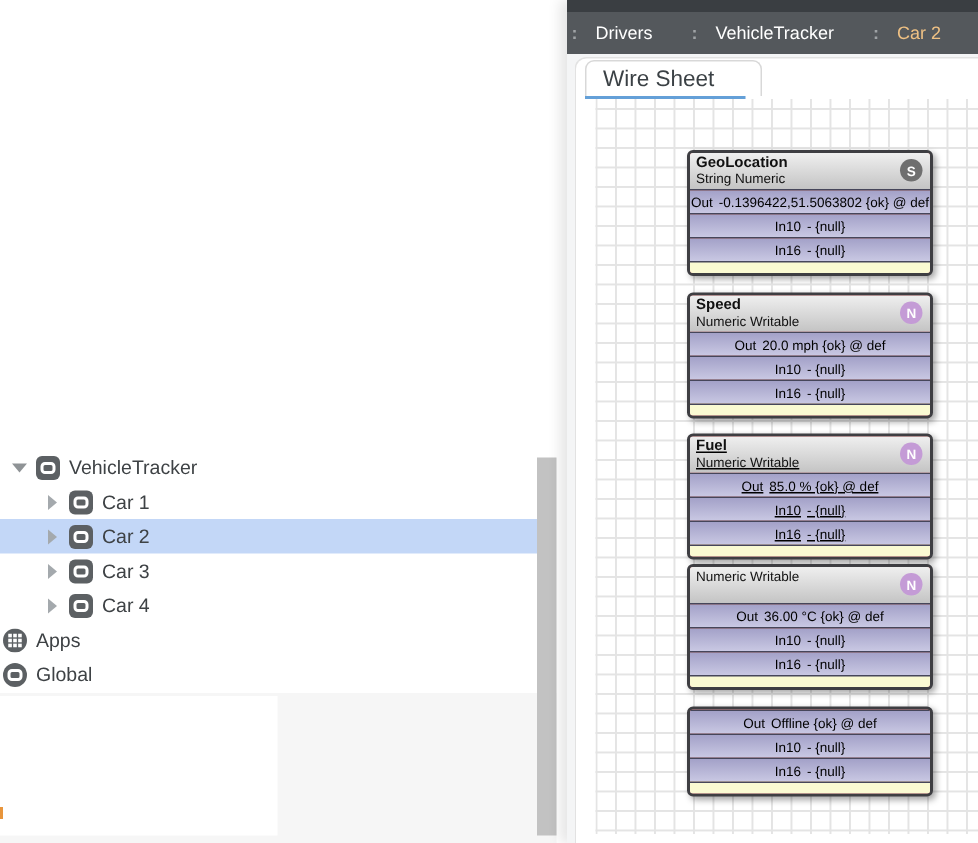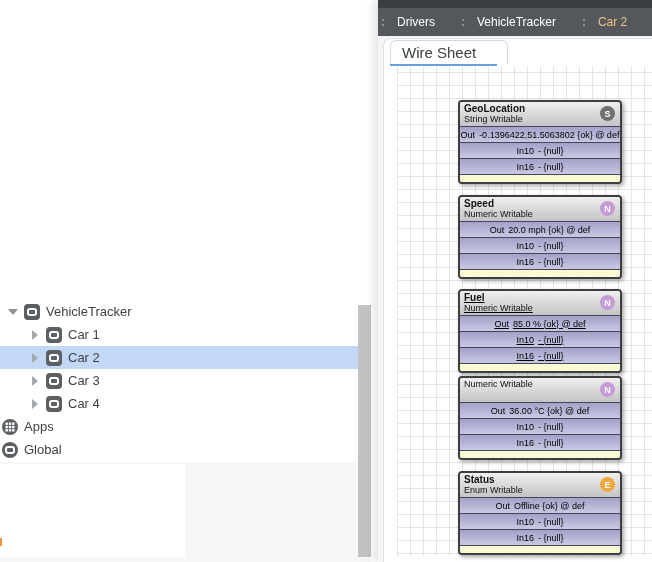--- a/index.html
+++ b/index.html
@@ -156,21 +156,21 @@
     <div class="tabrow"></div>
     <div class="content-card"></div>
     <div class="tab">Wire Sheet</div>
     <div class="tab-underline"></div>
 
     <div class="canvas"></div>
 
     <div class="block blk-0">
       <div class="blk-header">
         <div class="blk-title">GeoLocation</div>
-        <div class="blk-sub">String Writable</div>
+        <div class="blk-sub">String Numeric</div>
         <div class="type-badge" style="background: rgb(111, 111, 111);">S</div>
       </div>
       <div class="blk-row">
           <span>Out</span>
           <span class="val">-0.1396422,51.5063802 {ok} @ def</span>
         </div>
       <div class="blk-row">
           <span>In10</span>
           <span class="val">- {null}</span>
         </div>
@@ -237,25 +237,20 @@
           <span class="val">- {null}</span>
         </div>
       <div class="blk-row">
           <span>In16</span>
           <span class="val">- {null}</span>
         </div>
       <div class="blk-footer"></div>
     </div>
 
     <div class="block blk-4">
-      <div class="blk-header">
-        <div class="blk-title">Status</div>
-        <div class="blk-sub">Enum Writable</div>
-        <div class="type-badge" style="background: rgb(242, 167, 62);">E</div>
-      </div>
       <div class="blk-row">
           <span>Out</span>
           <span class="val">Offline {ok} @ def</span>
         </div>
       <div class="blk-row">
           <span>In10</span>
           <span class="val">- {null}</span>
         </div>
       <div class="blk-row">
           <span>In16</span>

